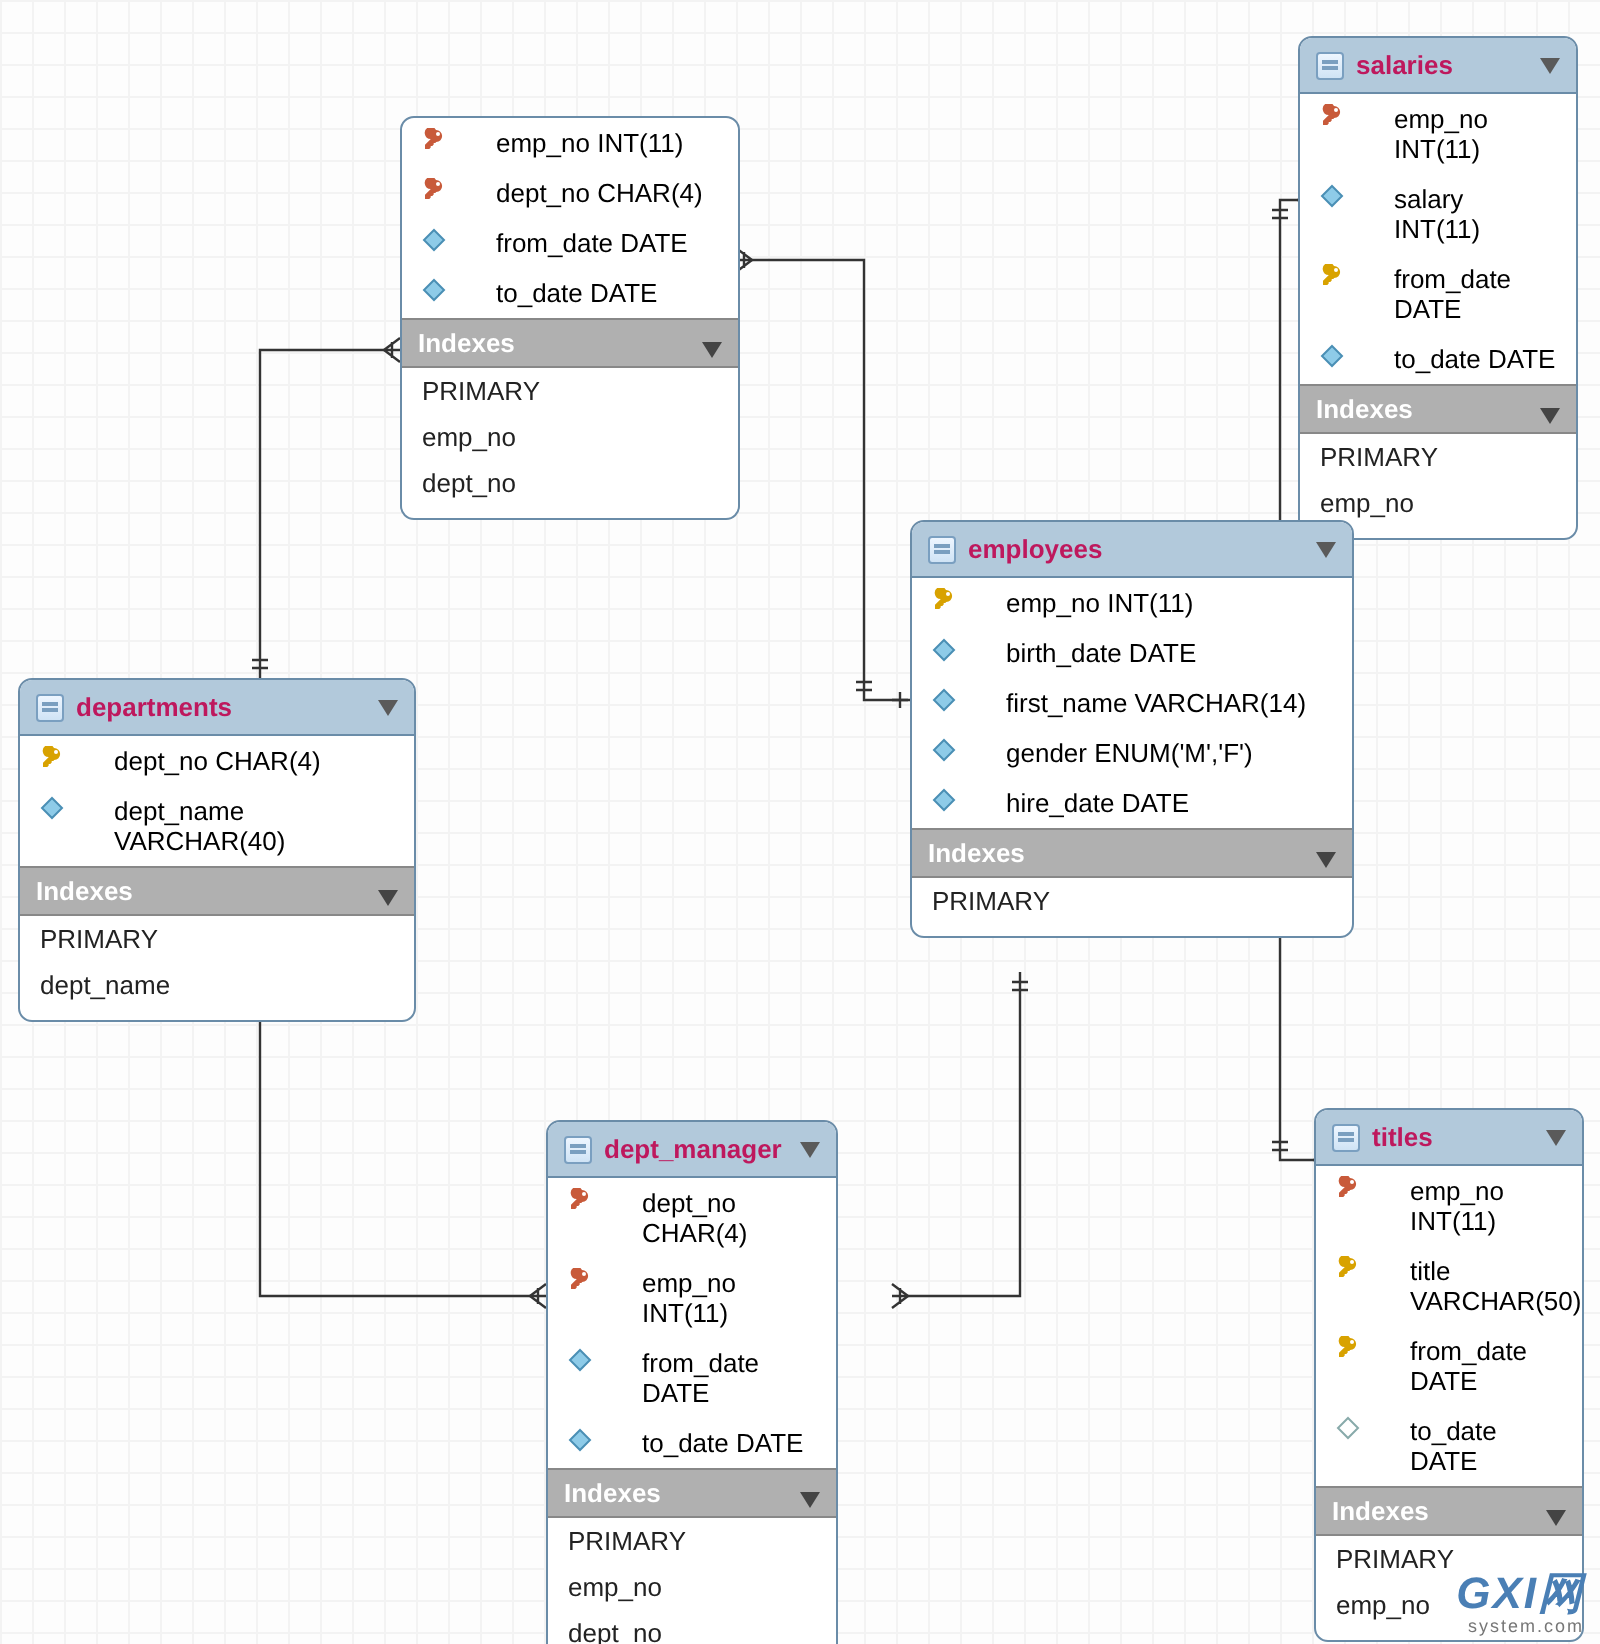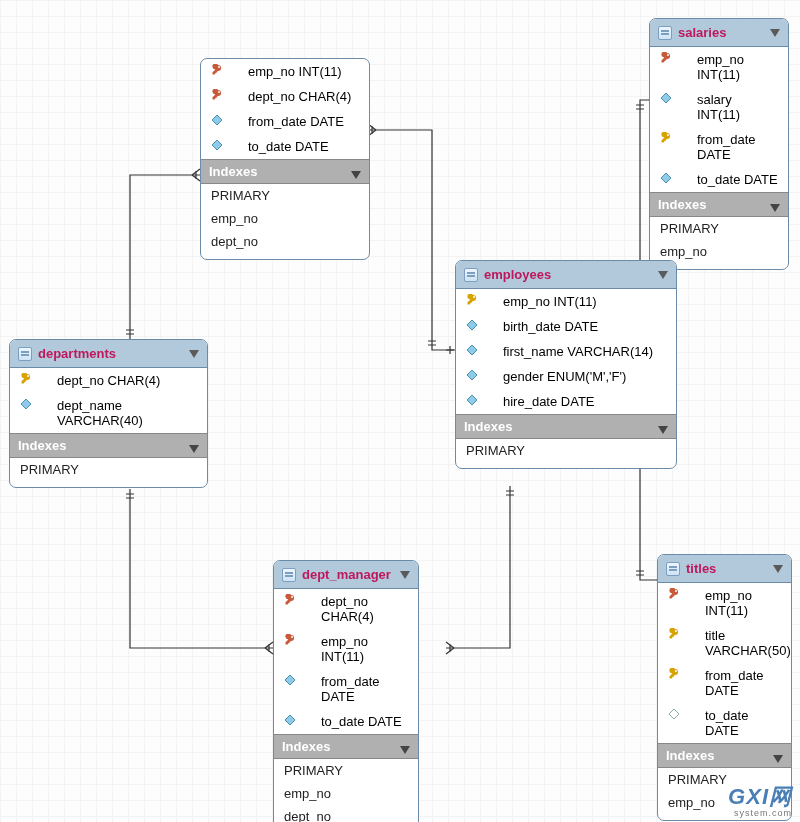--- a/index.html
+++ b/index.html
@@ -338,20 +338,21 @@
           </svg>
         </span>
         <span>dept_name VARCHAR(40)</span>
       </div>
   </div>
   <div class="section-header">
       <span>Indexes</span>
       <span class="tri"></span>
     </div>
   <div class="idx-row">PRIMARY</div>
+  <div class="idx-row">dept_name</div>
   <div class="bottom-cap"></div>
 </div>
 
 <div class="table" style="left:273px; top:560px; width:146px;">
   <div class="table-header">
     <span class="table-icon"></span>
     <span class="title">dept_manager</span>
     <span class="tri"></span>
   </div>
   <div class="cols">

